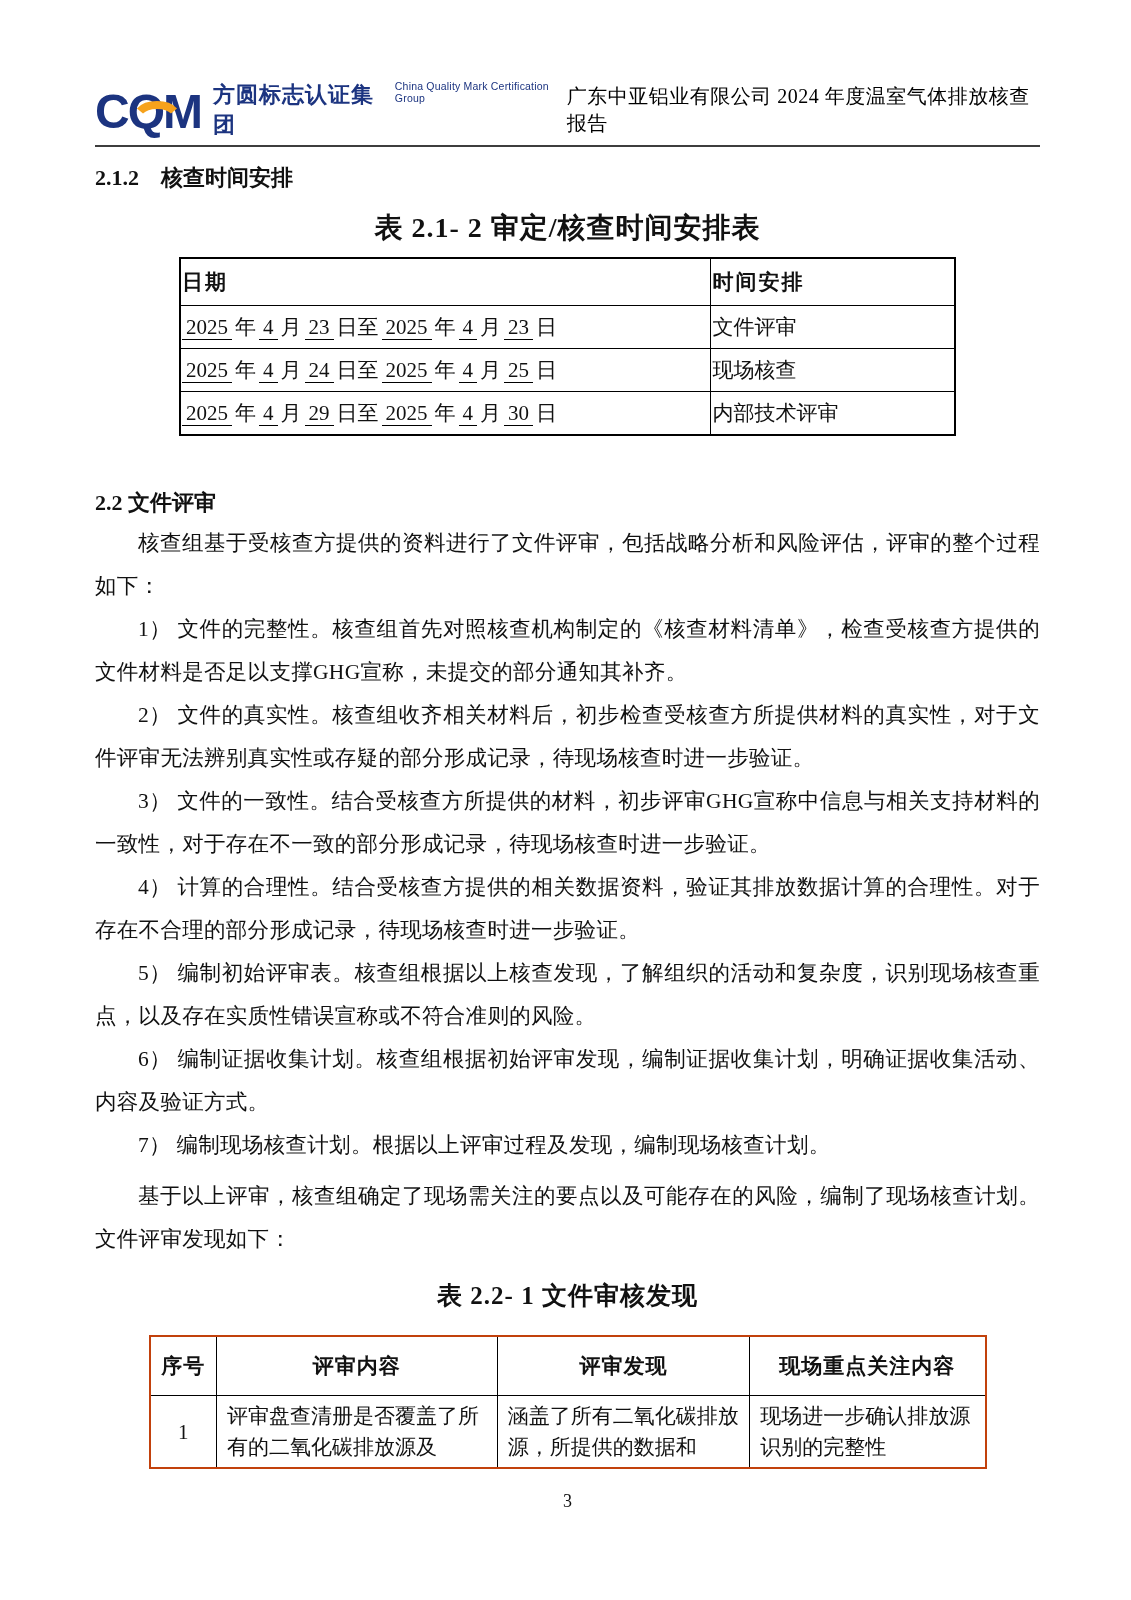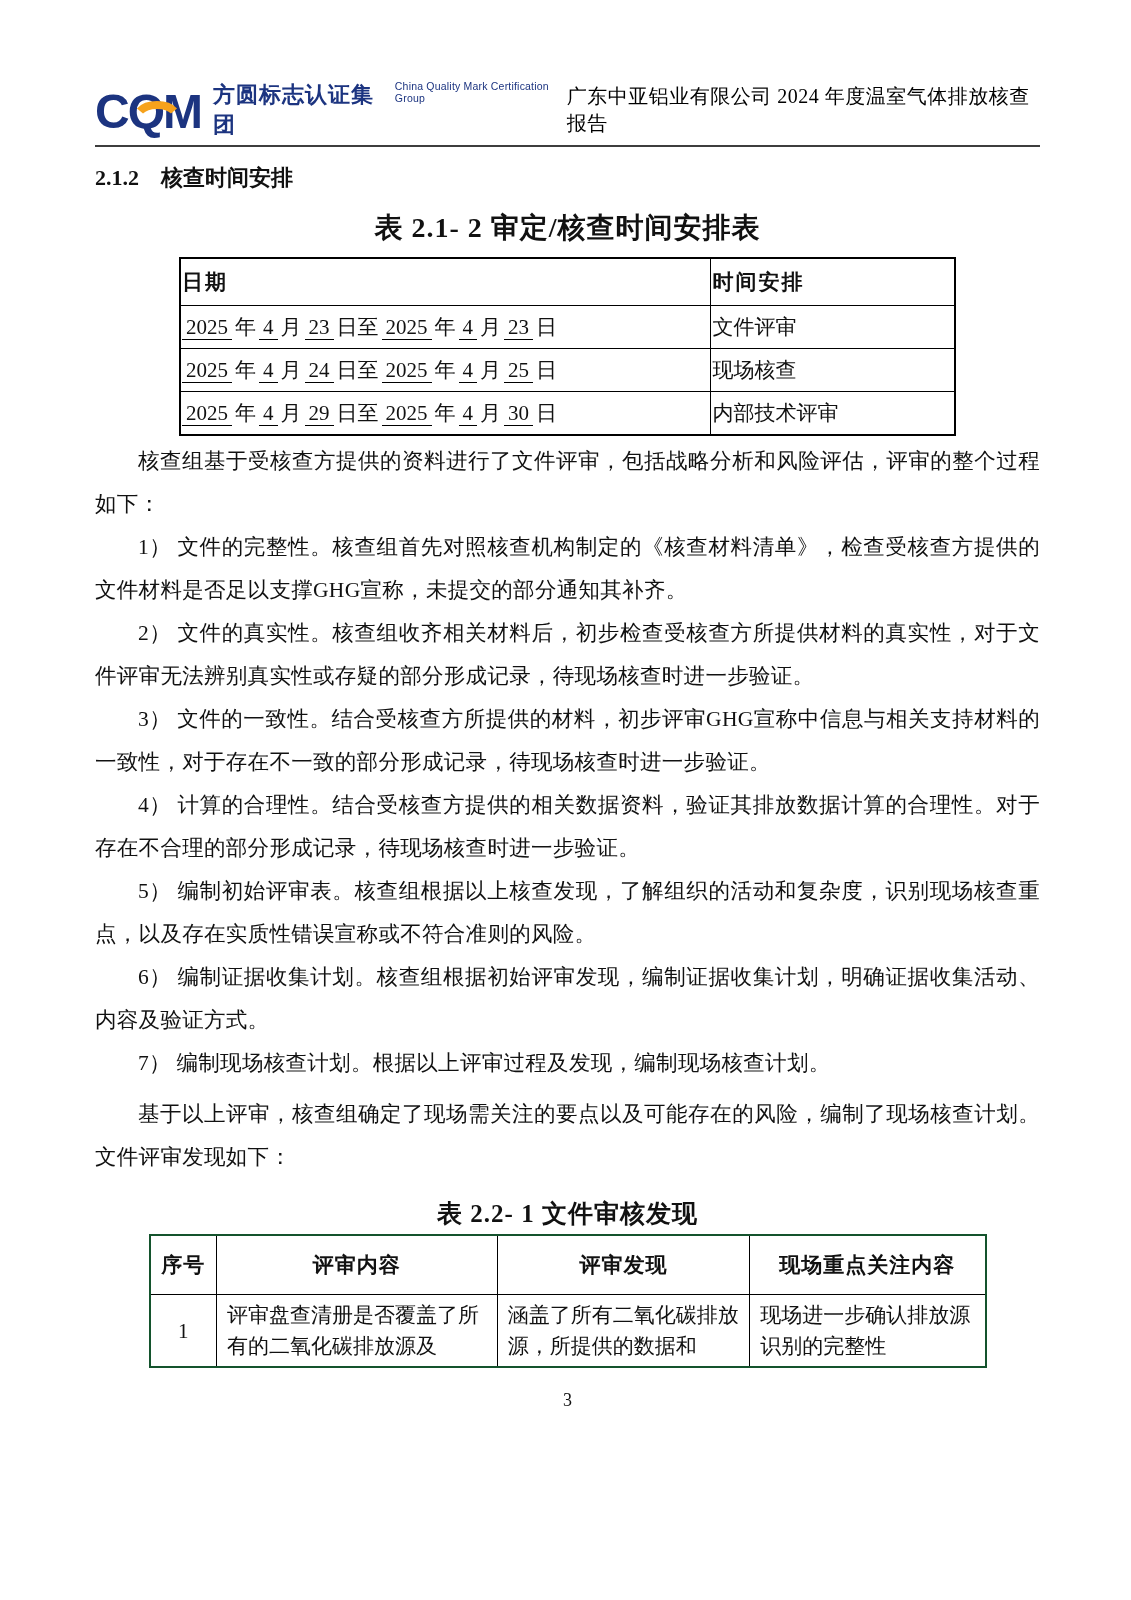--- a/index.html
+++ b/index.html
@@ -55,21 +55,21 @@
   .u.w{padding:0 14px 0 16px;}
   .lbl{margin:0 3px;}
   
   .body-text{margin-top:50px;}
   .body-text p{
     margin:0;font-size:21.5px;line-height:2.0;
     text-align:justify;text-indent:2em;letter-spacing:0.3px;
   }
   .body-text p.gap{margin-top:8px;}
   
-  .t2{width:838px;margin:4px auto 0 auto;border:2px solid #14532d;table-layout:fixed;}
+  .t2{width:838px;margin:23px auto 0 auto;border:2px solid #c2410c;table-layout:fixed;}
   .t2 th,.t2 td{border:1px solid #000;font-size:21px;vertical-align:middle;}
   .t2 th{font-weight:bold;text-align:center;padding:14px 6px;line-height:1.45;letter-spacing:1px;}
   .t2 td{padding:5px 10px;line-height:1.45;}
   .t2 .c-no{width:8%;}
   .t2 .c-content{width:33.6%;}
   .t2 .c-finding{width:30.2%;}
   .t2 .c-onsite{width:28.2%;}
   .t2 td.no{text-align:center;}
   
   .page-num{text-align:center;font-size:18px;margin-top:22px;}
@@ -120,20 +120,21 @@
         <td><span class="u">2025</span><span class="lbl">年</span><span class="u">4</span><span class="lbl">月</span><span class="u">24</span><span class="lbl">日至</span><span class="u">2025</span><span class="lbl">年</span><span class="u">4</span><span class="lbl">月</span><span class="u">25</span><span class="lbl">日</span></td>
         <td>现场核查</td>
       </tr>
       <tr>
         <td><span class="u">2025</span><span class="lbl">年</span><span class="u">4</span><span class="lbl">月</span><span class="u">29</span><span class="lbl">日至</span><span class="u">2025</span><span class="lbl">年</span><span class="u">4</span><span class="lbl">月</span><span class="u">30</span><span class="lbl">日</span></td>
         <td>内部技术评审</td>
       </tr>
     </tbody>
   </table>
 
+  <div class="sec-h body-text" style="margin-top:52px;">2.2 文件评审</div>
 
   <div class="body-text" style="margin-top:4px;">
     <p>核查组基于受核查方提供的资料进行了文件评审，包括战略分析和风险评估，评审的整个过程如下：</p>
     <p>1） 文件的完整性。核查组首先对照核查机构制定的《核查材料清单》，检查受核查方提供的文件材料是否足以支撑GHG宣称，未提交的部分通知其补齐。</p>
     <p>2） 文件的真实性。核查组收齐相关材料后，初步检查受核查方所提供材料的真实性，对于文件评审无法辨别真实性或存疑的部分形成记录，待现场核查时进一步验证。</p>
     <p>3） 文件的一致性。结合受核查方所提供的材料，初步评审GHG宣称中信息与相关支持材料的一致性，对于存在不一致的部分形成记录，待现场核查时进一步验证。</p>
     <p>4） 计算的合理性。结合受核查方提供的相关数据资料，验证其排放数据计算的合理性。对于存在不合理的部分形成记录，待现场核查时进一步验证。</p>
     <p>5） 编制初始评审表。核查组根据以上核查发现，了解组织的活动和复杂度，识别现场核查重点，以及存在实质性错误宣称或不符合准则的风险。</p>
     <p>6） 编制证据收集计划。核查组根据初始评审发现，编制证据收集计划，明确证据收集活动、内容及验证方式。</p>
     <p>7） 编制现场核查计划。根据以上评审过程及发现，编制现场核查计划。</p>

